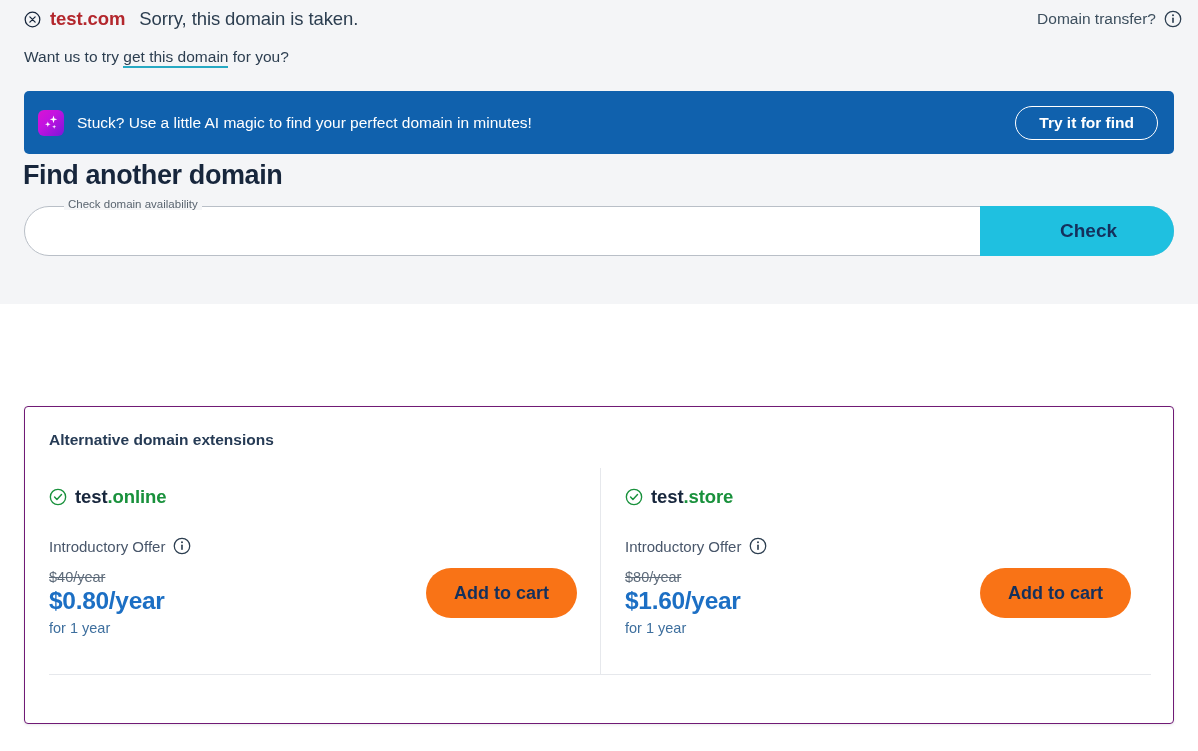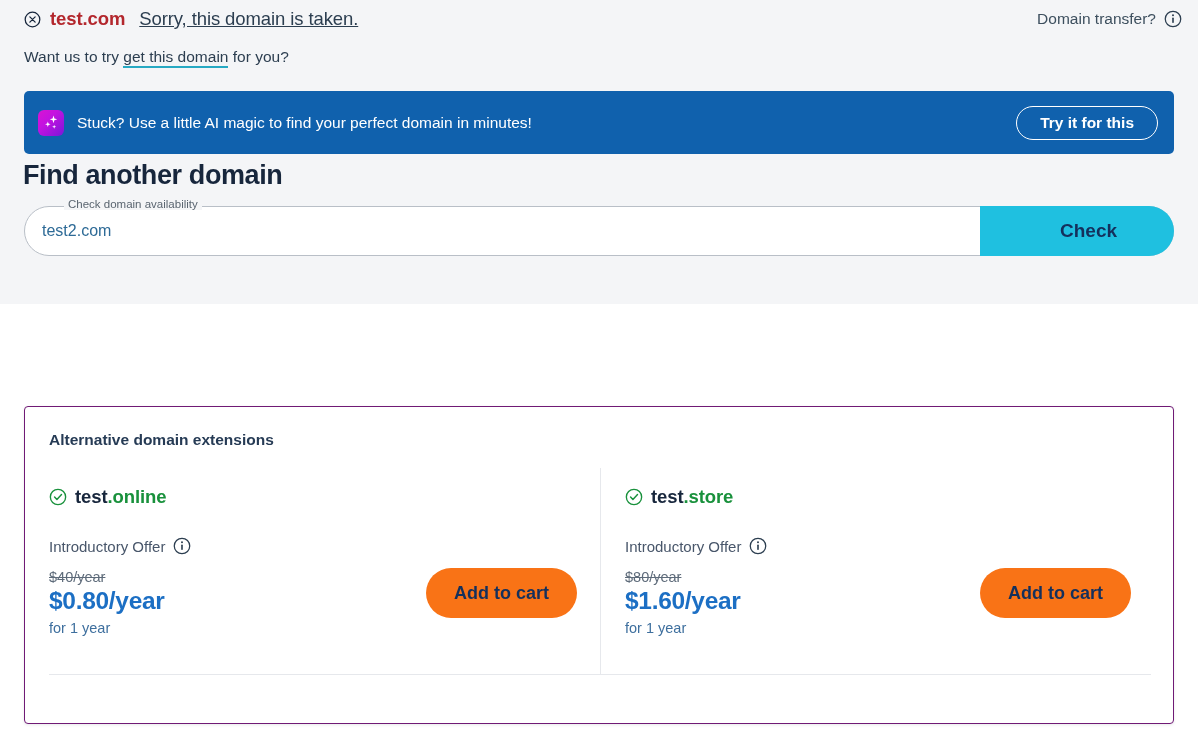--- a/index.html
+++ b/index.html
@@ -33,21 +33,20 @@
     font-size: 18.5px;
     font-weight: bold;
     color: #b3272d;
     letter-spacing: -0.1px;
   }
   .taken-msg {
     font-size: 18.5px;
     color: #2c3e50;
     margin-left: 5px;
     letter-spacing: -0.1px;
-    text-decoration: underline;
   }
 
   .transfer-row {
     position: absolute;
     right: 16px; top: 10px;
     display: flex;
     align-items: center;
     gap: 8px;
     text-align: center;
   }
@@ -307,28 +306,27 @@
 
 <div class="ai-banner">
   <span class="sparkle-box">
     <svg viewBox="0 0 24 24">
       <path d="M15 3 L16.1 6.5 L19.5 7.6 L16.1 8.7 L15 12.2 L13.9 8.7 L10.5 7.6 L13.9 6.5 Z" fill="#ffffff"></path>
       <path d="M8.2 10.2 L9 12.7 L11.5 13.5 L9 14.3 L8.2 16.8 L7.4 14.3 L4.9 13.5 L7.4 12.7 Z" fill="#ffffff"></path>
       <path d="M15.8 14 L16.4 15.9 L18.3 16.5 L16.4 17.1 L15.8 19 L15.2 17.1 L13.3 16.5 L15.2 15.9 Z" fill="#ffffff"></path>
     </svg>
   </span>
   <span class="ai-text">Stuck? Use a little AI magic to find your perfect domain in minutes!</span>
-  <button class="try-free-btn">Try it for this</button>
+  <button class="try-free-btn">Try it for find</button>
 </div>
 
 <div class="find-title">Find another domain</div>
 
 <div class="search-wrap">
   <div class="search-input-box"></div>
-  <input class="search-field" value="test2.com" style="">
   <label class="float-label">Check domain availability</label>
   <button class="check-btn">Check</button>
 </div>
 
 <div class="alt-card">
   <div class="alt-card-title">Alternative domain extensions</div>
 
   <div class="alt-grid">
 
     <div class="alt-col">

